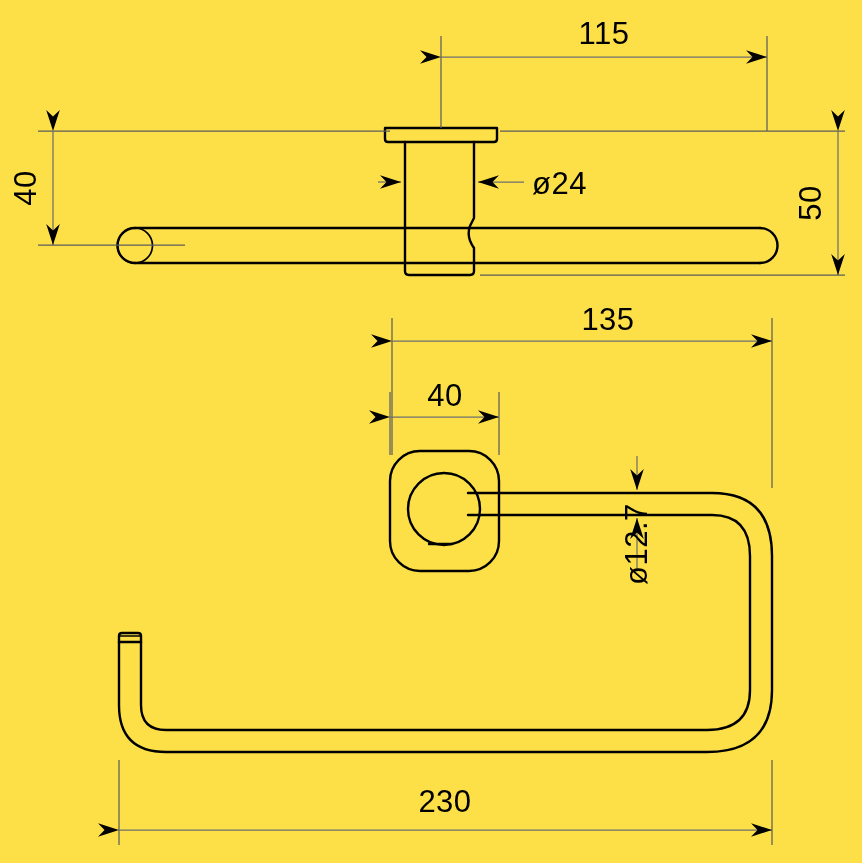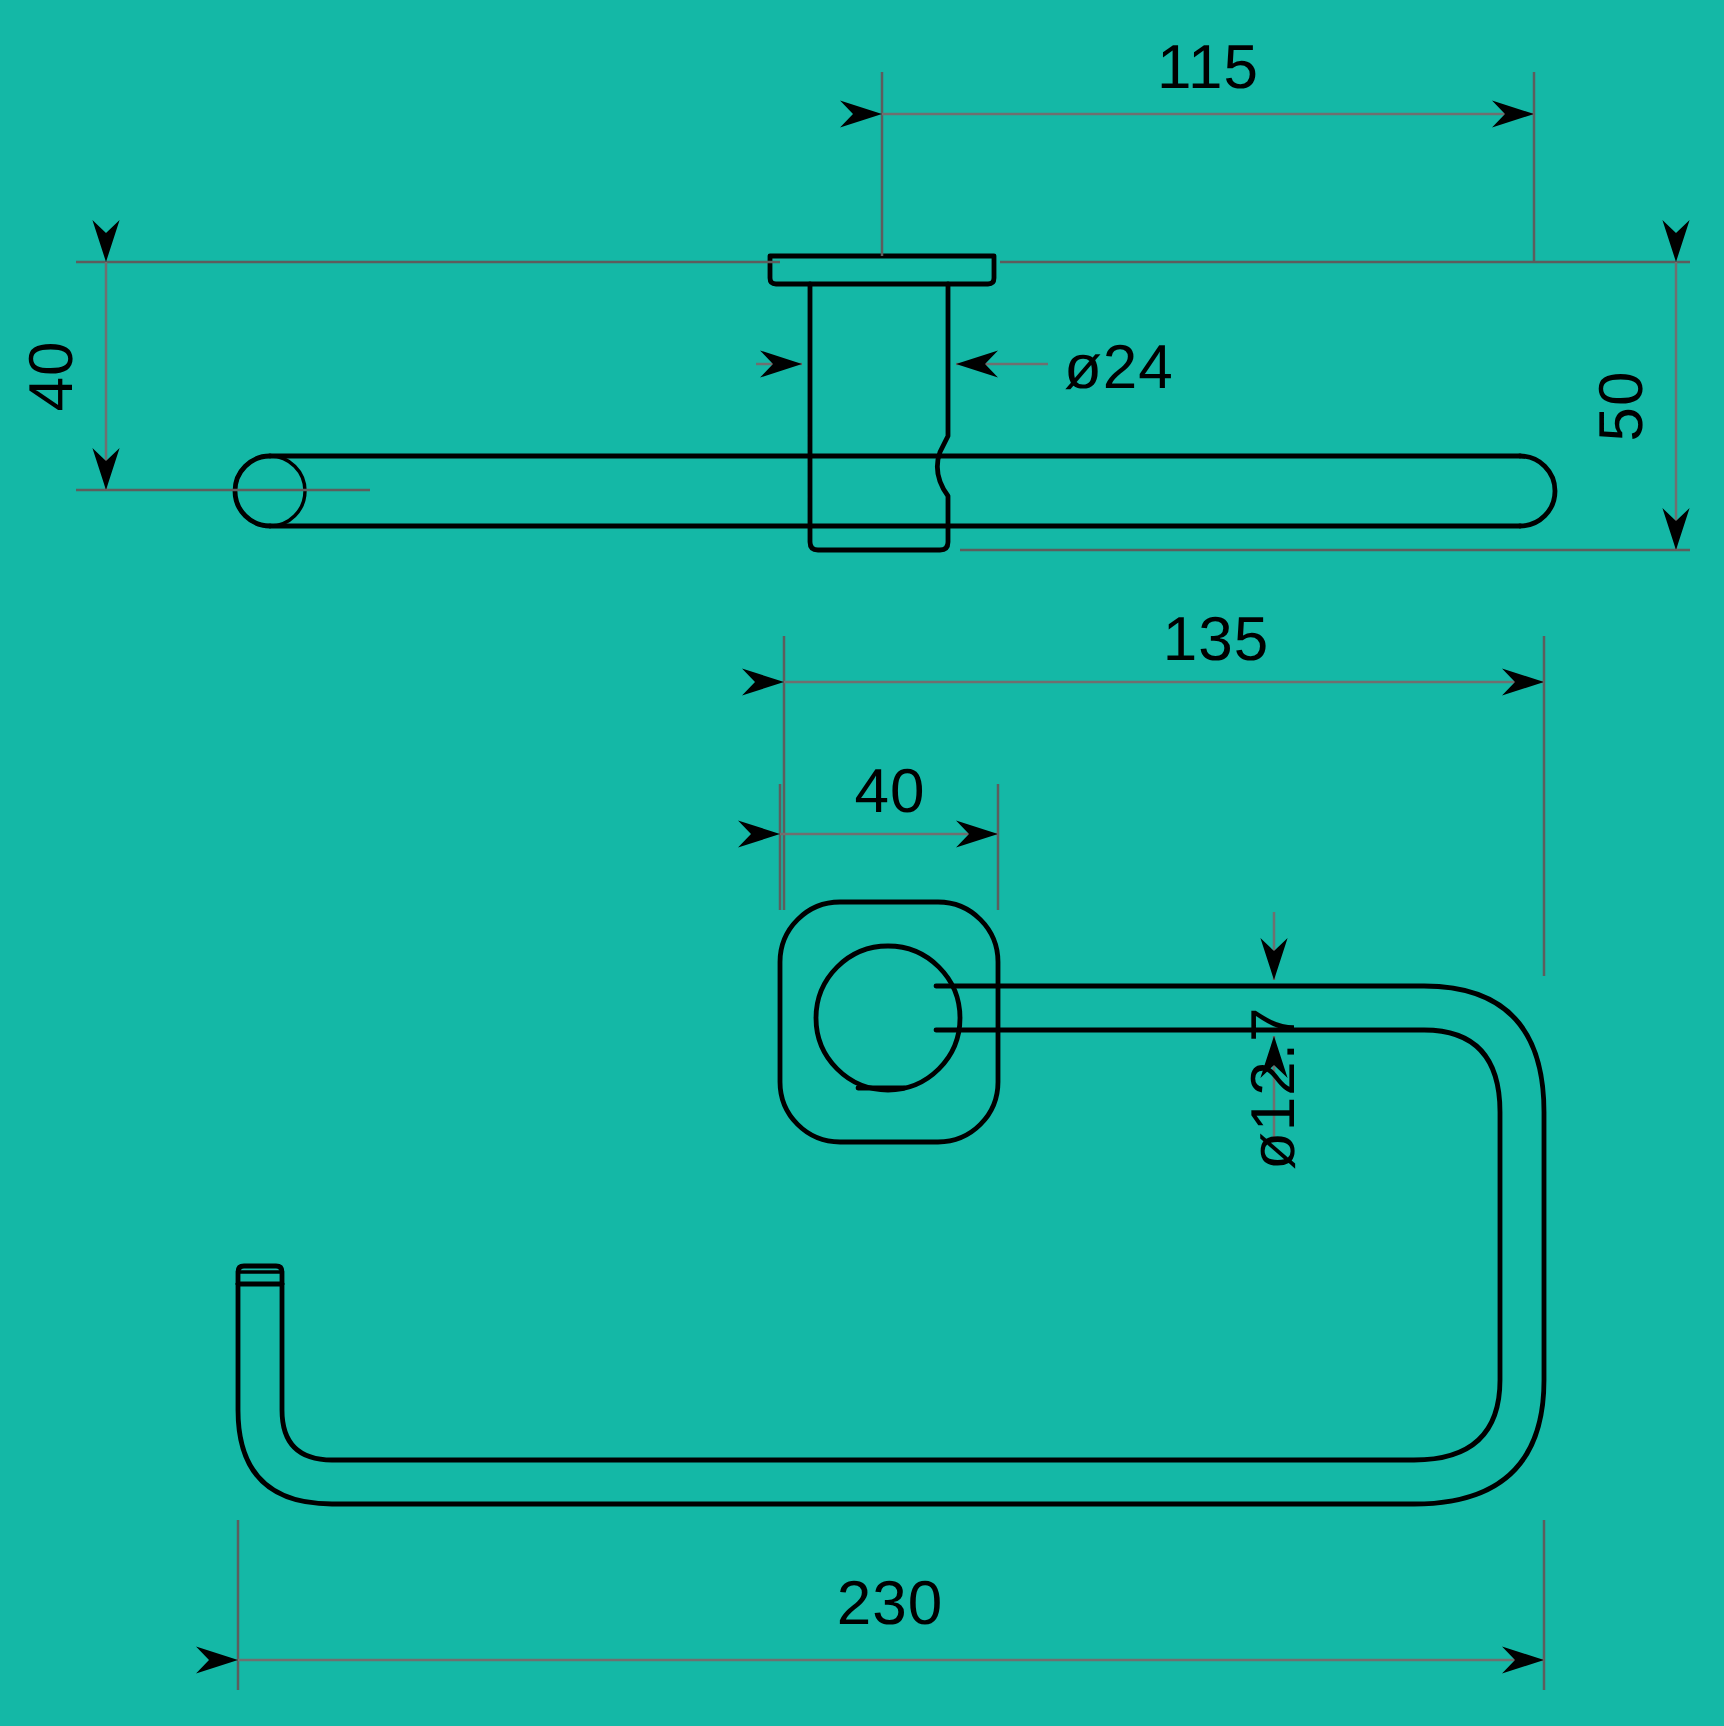--- a/index.html
+++ b/index.html
@@ -7,21 +7,21 @@
     padding: 0;
     background: #ffffff;
   }
   body {
     font-family: "Liberation Sans", sans-serif;
   }
   #drawing-root {
     position: relative;
     width: 862px;
     height: 863px;
-    background: #14b8a6;
+    background: #fde047;
     overflow: hidden;
   }
   #drawing-root svg {
     display: block;
   }
   .part-outline {
     fill: none;
     stroke: #000000;
     stroke-width: 2.4;
     stroke-linecap: round;

